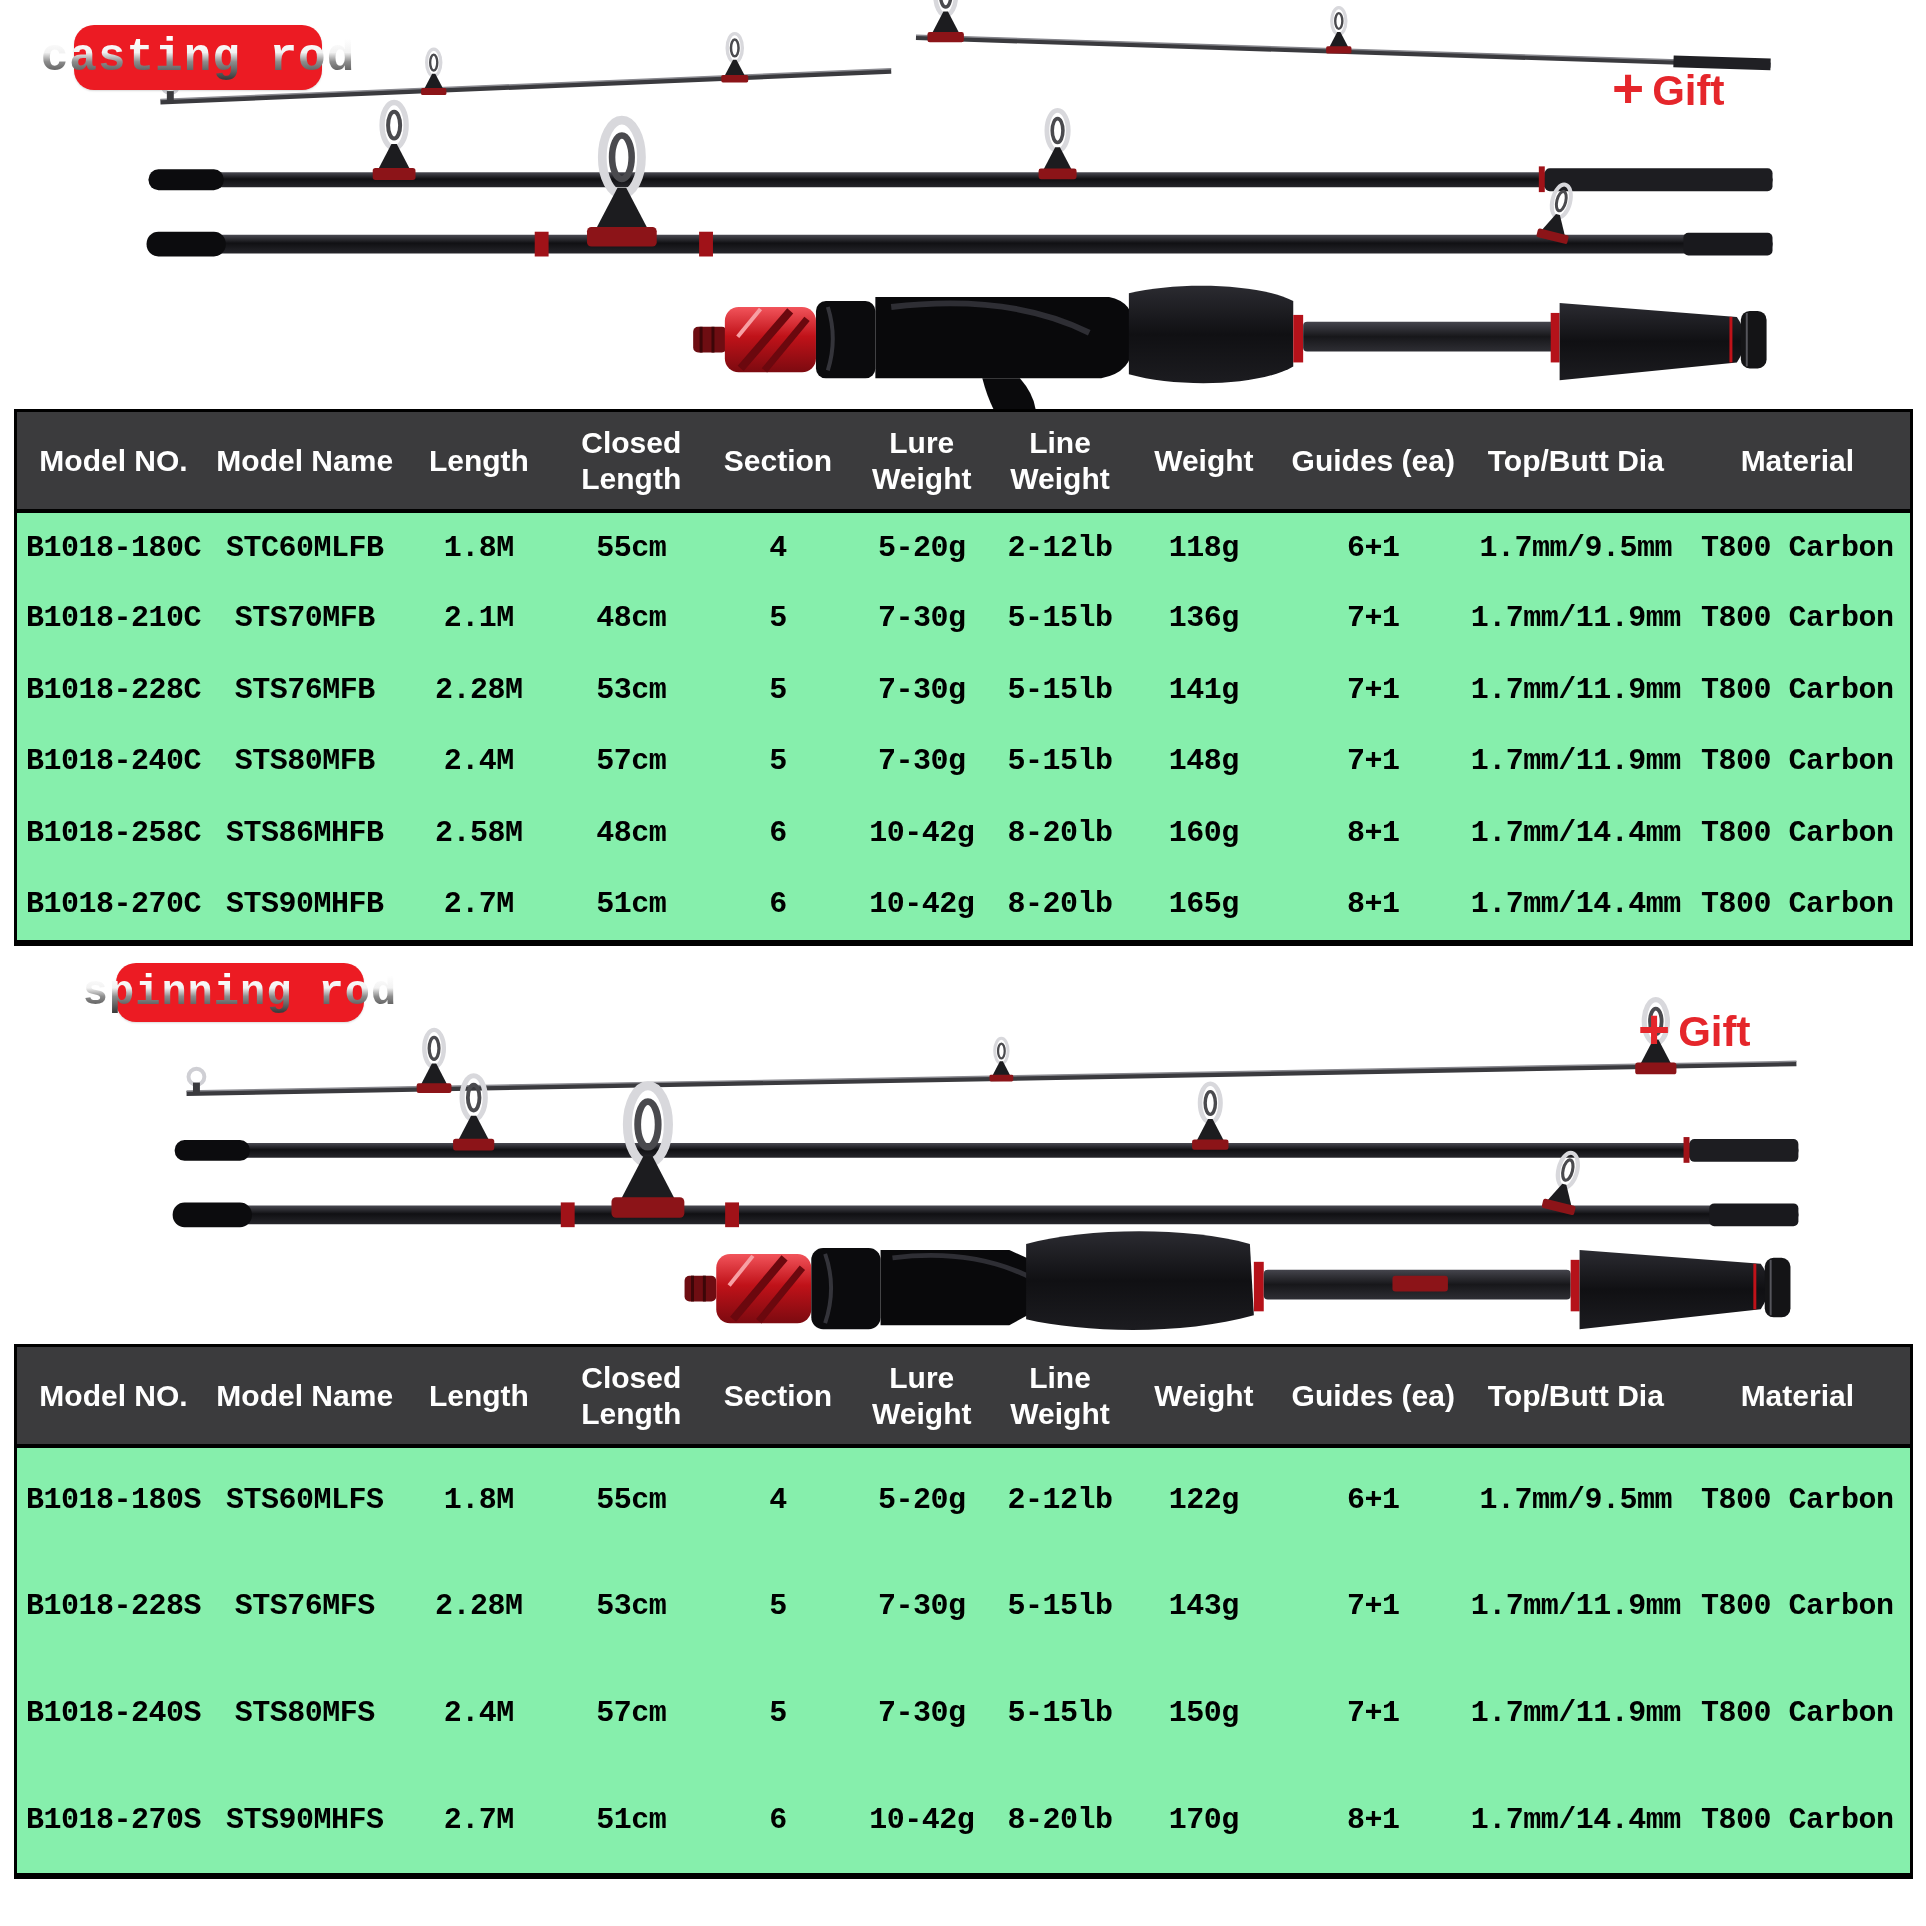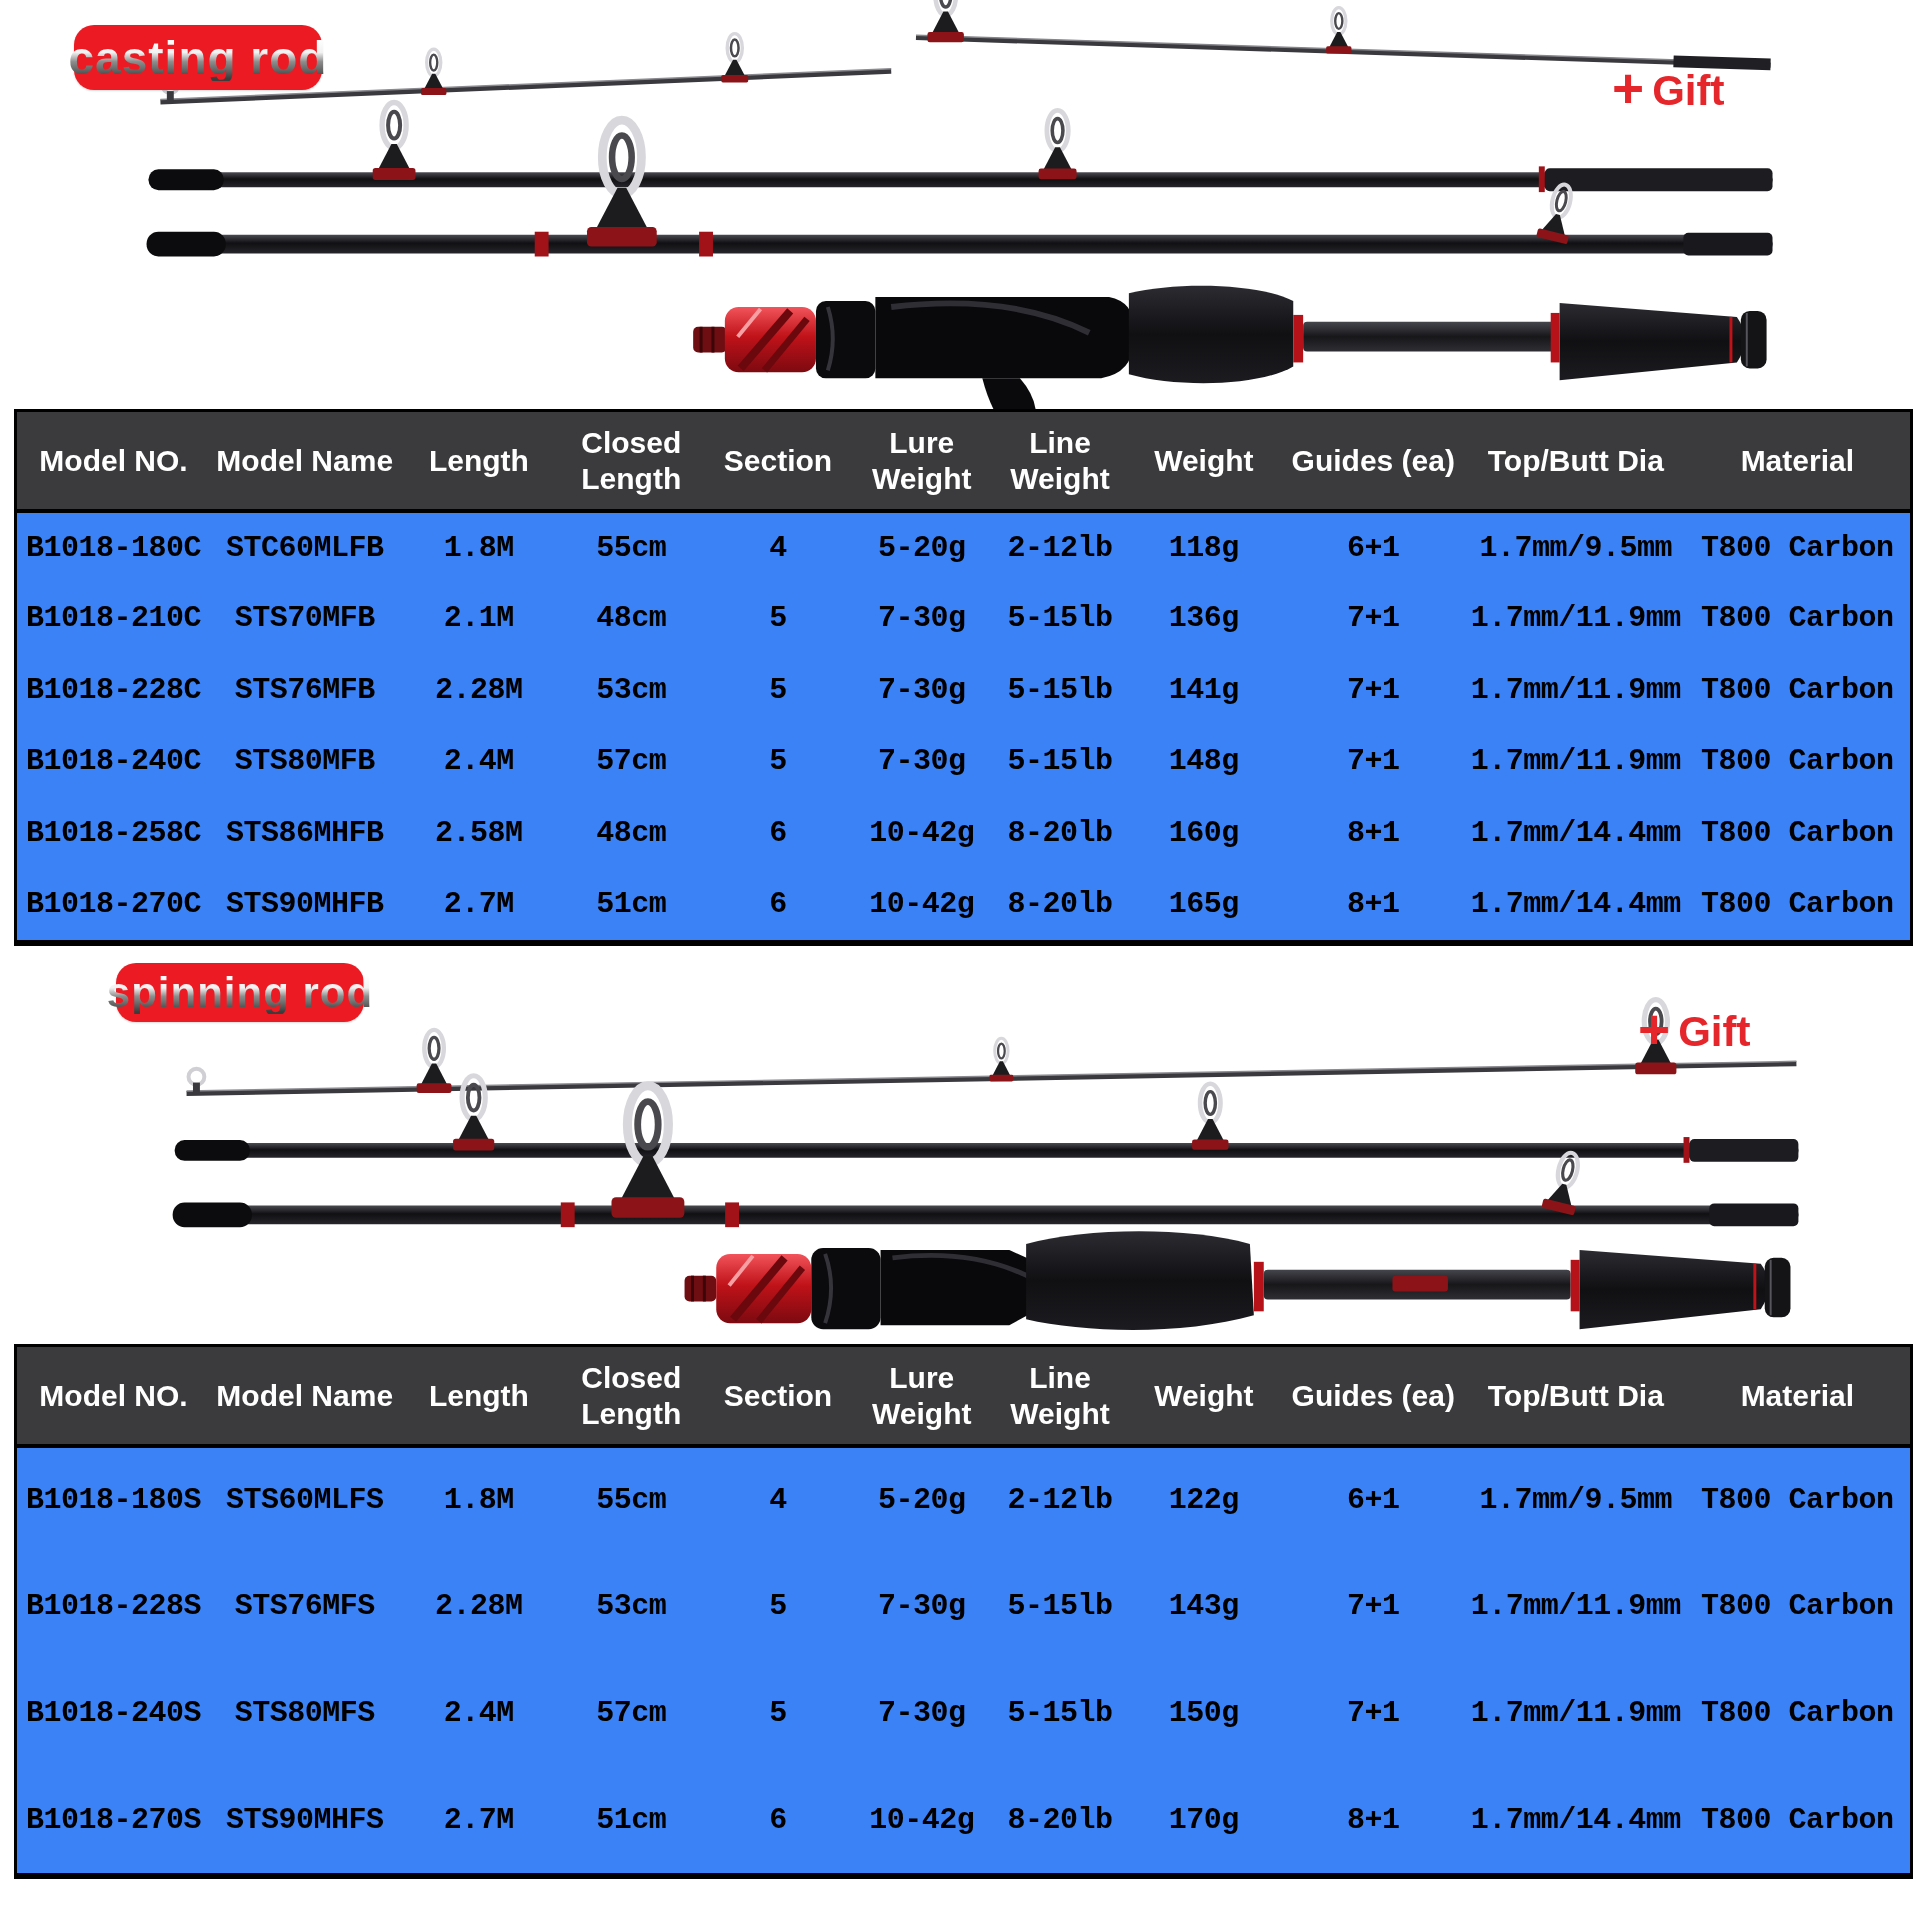--- a/index.html
+++ b/index.html
@@ -7,37 +7,38 @@
     width:1927px;height:1927px;background:#ffffff;
     font-family:"Liberation Sans", sans-serif;
     position:relative;overflow:hidden;
   }
   .abs{position:absolute;}
   
   .badge{
     position:absolute;background:#ec1b23;border-radius:20px;
     display:flex;align-items:center;justify-content:center;
     box-shadow:0 1px 2px rgba(0,0,0,.15);
+    font-family:Liberation Mono, monospace;
   }
   .badge .metal{
     font-weight:bold;font-size:46px;letter-spacing:1px;line-height:1;
     background:linear-gradient(180deg,#ffffff 8%,#f2f2f2 38%,#8d8d8d 58%,#3c3c3c 95%);
     -webkit-background-clip:text;background-clip:text;
     -webkit-text-fill-color:transparent;
     padding:0 8px;white-space:nowrap;
   }
   
   .gift{
     position:absolute;color:#e5262b;font-weight:bold;font-size:42px;line-height:1;
     display:flex;align-items:center;gap:8px;white-space:nowrap;
   }
   .gift .plus{font-size:55px;font-weight:bold;margin-top:-4px;}
   
   .spec-wrap{
-    position:absolute;left:14px;width:1899px;background:#3b82f6;
+    position:absolute;left:14px;width:1899px;background:#86efac;
     border:3px solid #000;border-bottom-width:6px;box-sizing:border-box;
   }
   table.spec{width:100%;height:100%;border-collapse:collapse;table-layout:fixed;}
   table.spec thead th{
     background:#3b3b3d;color:#ffffff;font-weight:bold;font-size:30px;
     white-space:pre-line;line-height:1.2;vertical-align:middle;
     padding:6px 2px;border-bottom:4px solid #000;height:85px;
   }
   table.spec tbody td{
     text-align:center;vertical-align:middle;color:#000;

